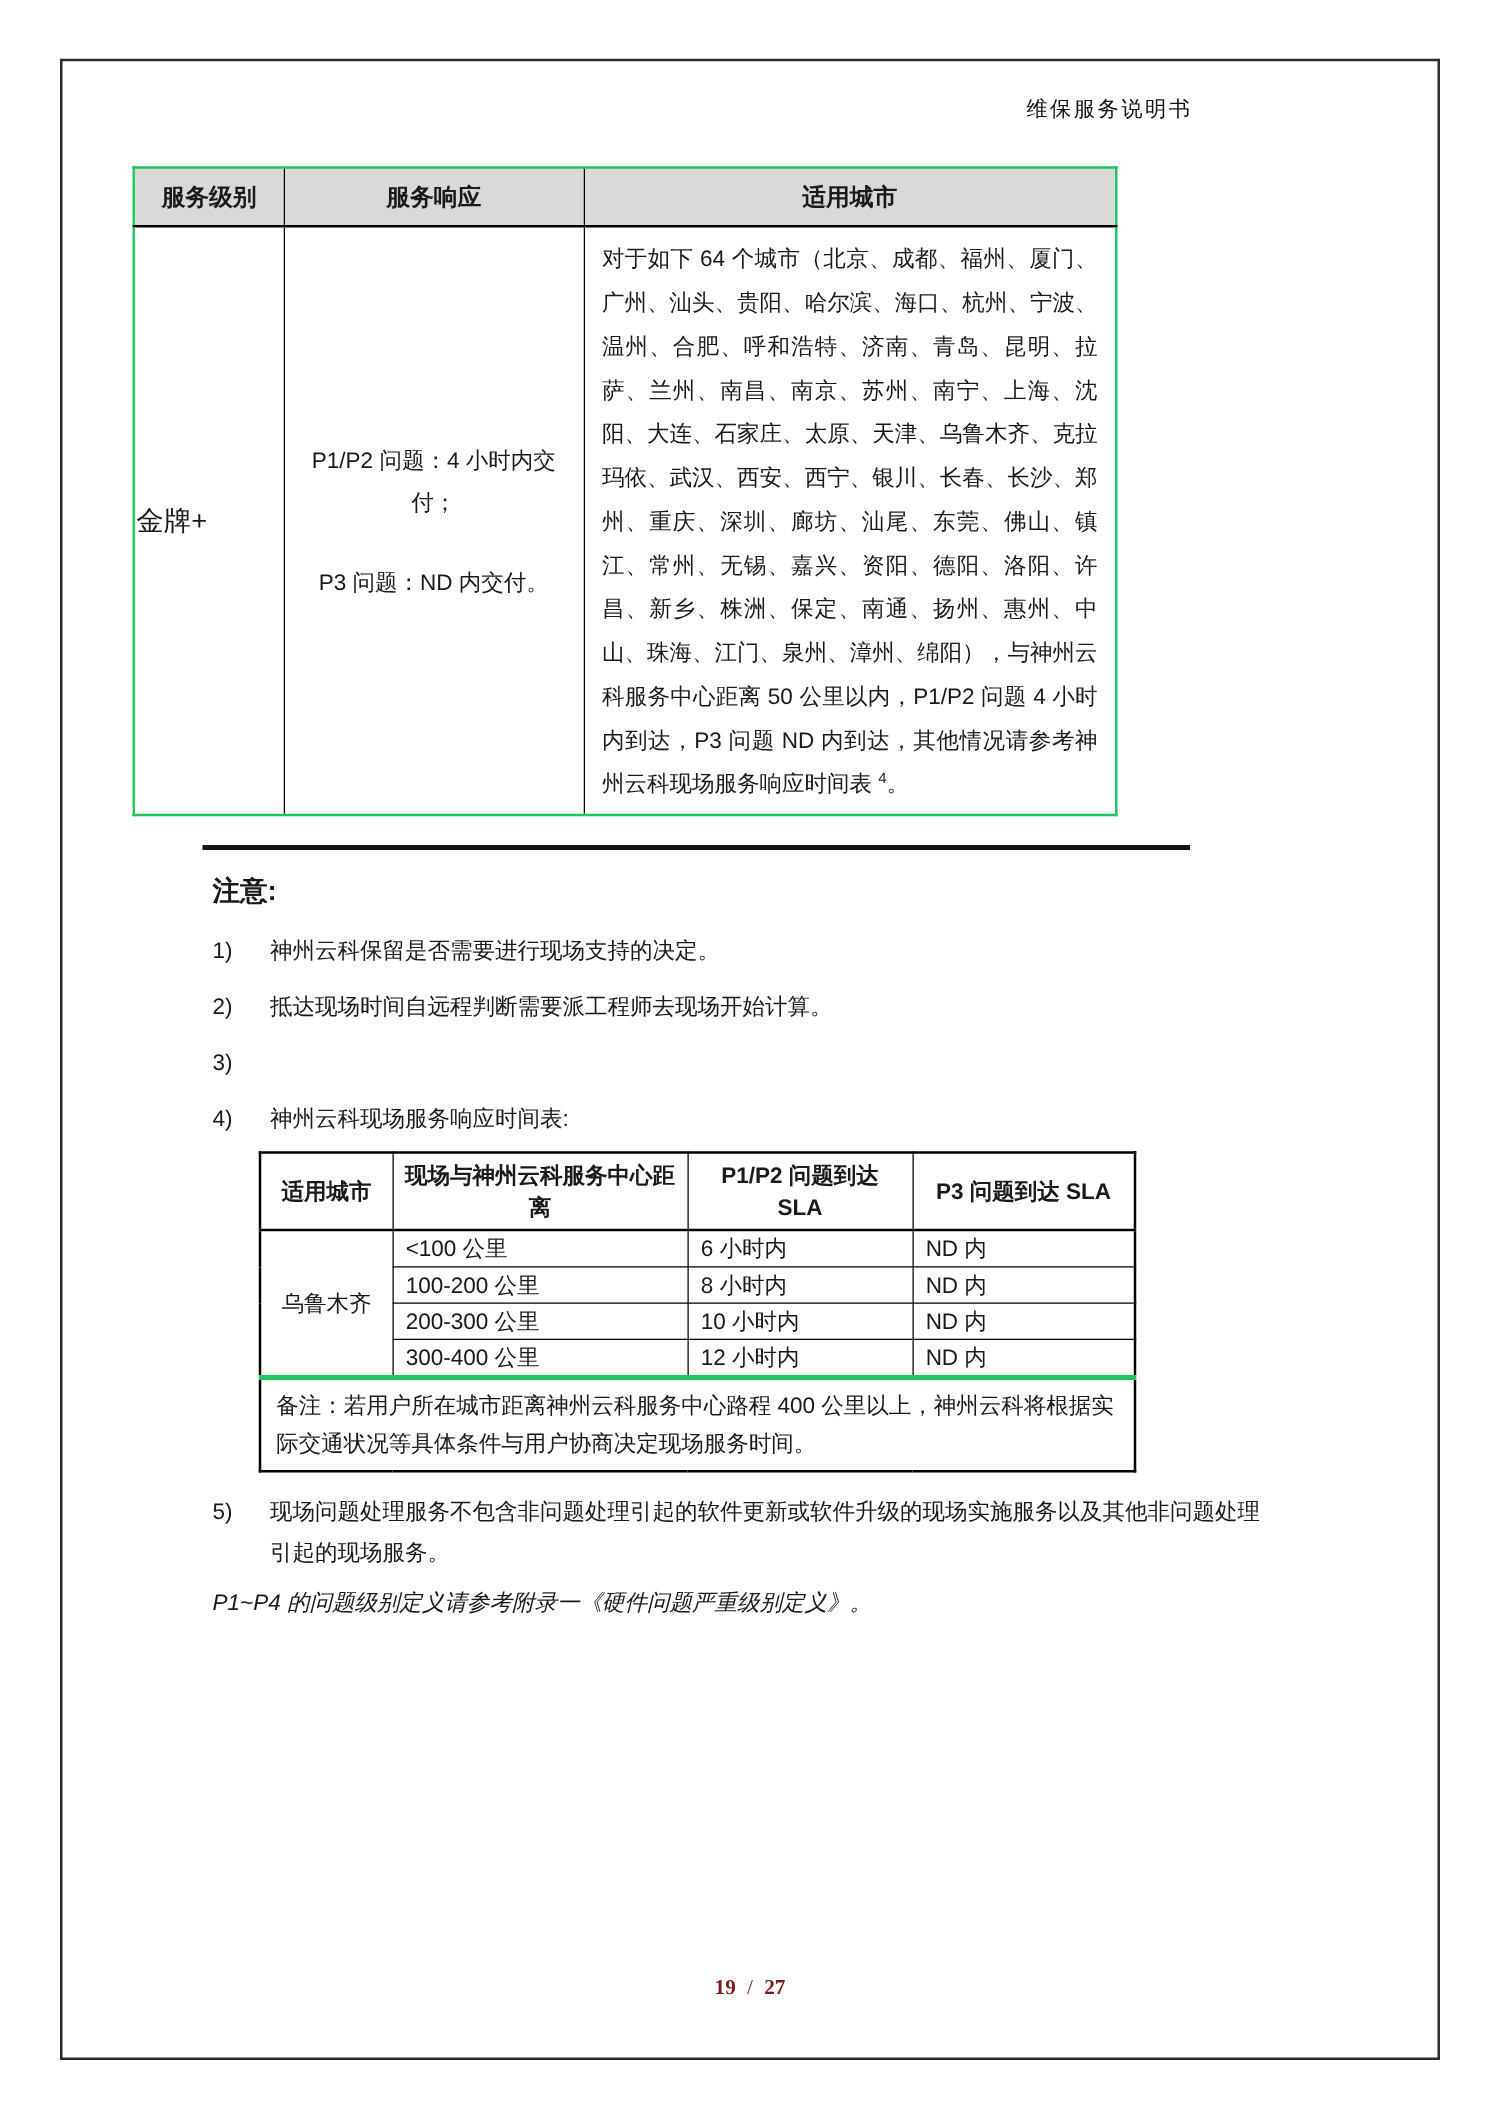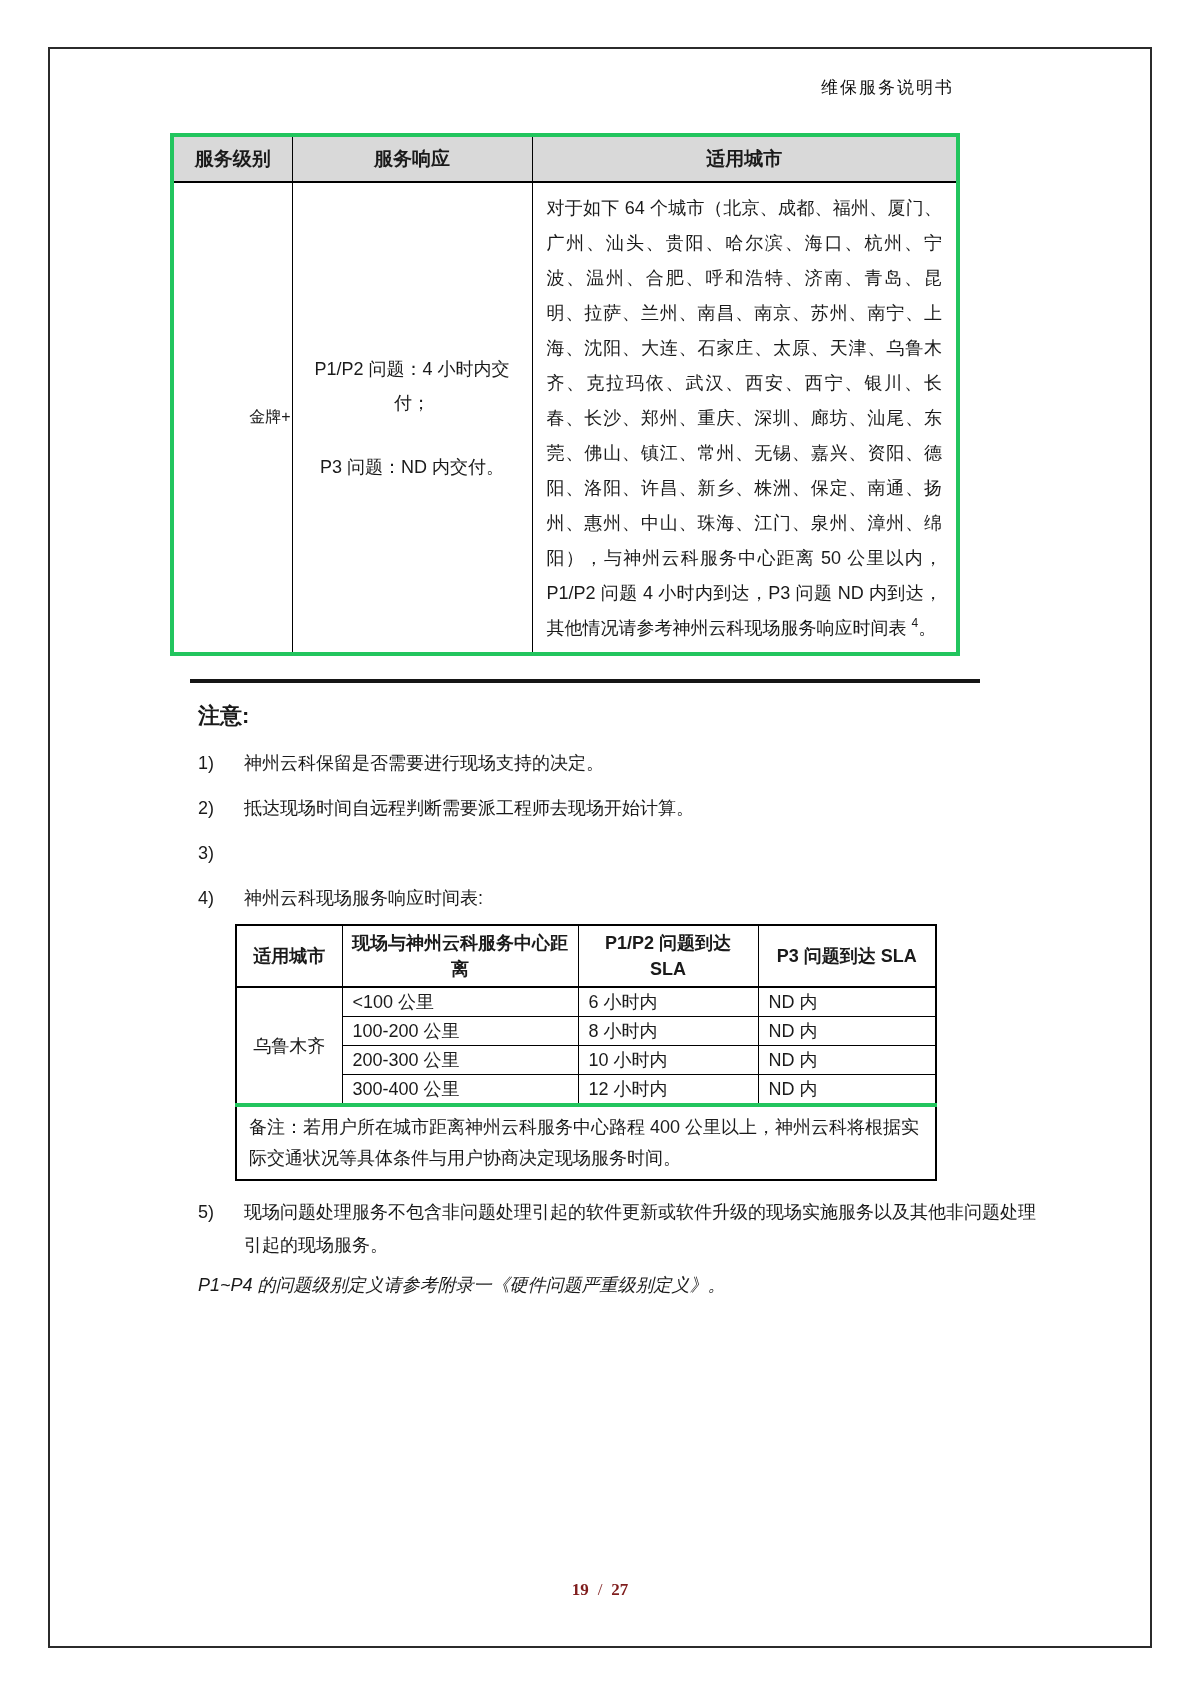--- a/index.html
+++ b/index.html
@@ -4,36 +4,36 @@
 <style>
   * { box-sizing: border-box; }
   html, body { margin:0; padding:0; }
   body {
     width:1200px; height:1698px; position:relative;
     background:#ffffff; color:#1a1a1a;
     font-family:"Liberation Sans","DejaVu Sans",sans-serif;
   }
   .frame {
     position:absolute; left:48px; top:47px; width:1104px; height:1601px;
-    border:2px solid #2b2b2b; background:#fff;padding-left:28px;
+    border:2px solid #2b2b2b; background:#fff;
   }
   .doc-header {
     margin-top:27px; padding-right:196px; text-align:right;
     font-family:"Liberation Serif","DejaVu Serif",serif;
     font-size:17px; letter-spacing:2px; color:#111;
   }
   
   table { border-collapse:collapse; table-layout:fixed; }
-  .t1 { margin:34px 0 0 92px; width:786px; border:4px solid #22c55e; }
+  .t1 { margin:34px 0 0 56px; width:786px; border:2px solid #22c55e; }
   .t1 th {
     background:#d9d9d9; border:1px solid #000; border-bottom:2px solid #000;
     font-size:19px; font-weight:bold; height:47px; text-align:center; padding:0;
   }
   .t1 td { border:1px solid #000; }
-  .c-level { text-align:right; font-size:16px; vertical-align:middle; }
+  .c-level { text-align:left; font-size:22px; vertical-align:middle; }
   .c-resp  { text-align:center; font-size:18px; vertical-align:middle; padding:0 14px; }
   .c-resp p { margin:0; line-height:34px; }
   .c-resp p.first { margin-bottom:30px; }
   .c-cities {
     font-size:18px; line-height:35px; padding:8px 14px 6px 14px;
     text-align:justify; vertical-align:top;
   }
   .c-cities sup { font-size:12px; line-height:0; }
   
   .rule { margin:23px 0 0 112px; width:790px; height:4px; background:#161616; }

